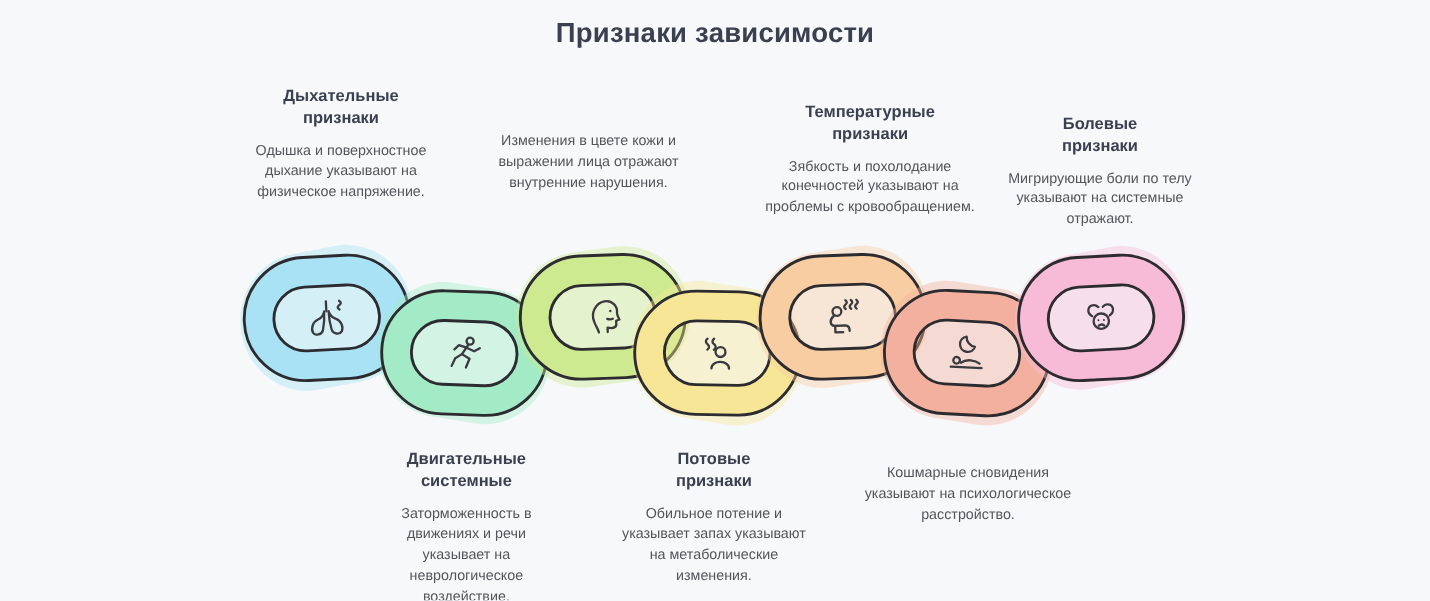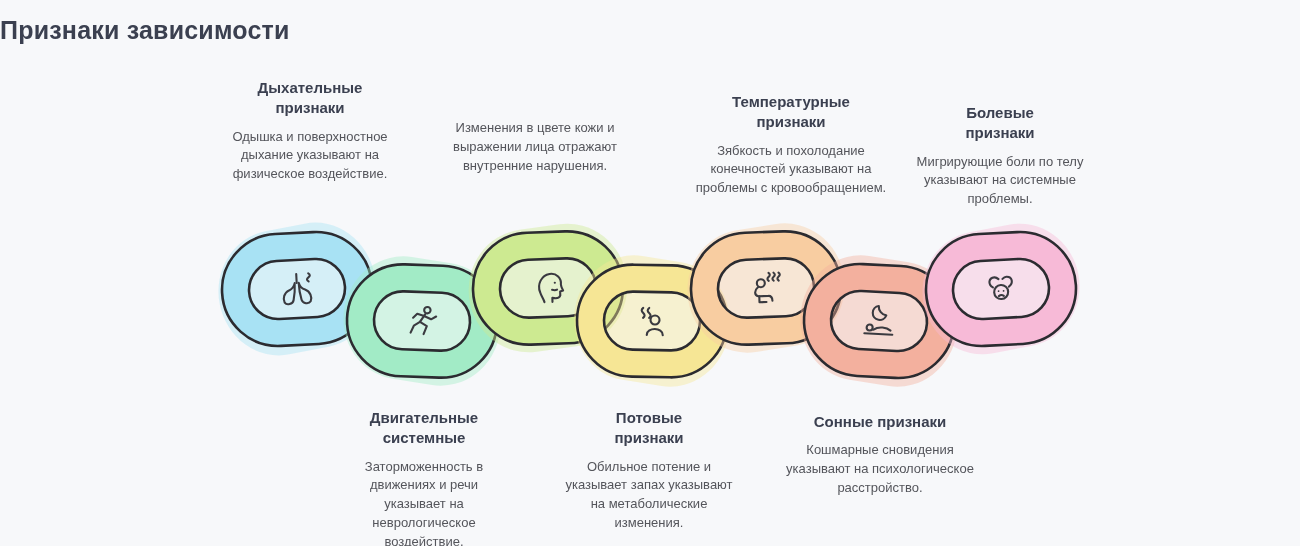--- a/index.html
+++ b/index.html
@@ -1,67 +1,66 @@
 <!DOCTYPE html>
 <html><head>
 <meta charset="utf-8">
 <style>
   * { margin:0; padding:0; box-sizing:border-box; }
   html,body { background:#f7f8fa; }
   body { font-family:"Liberation Sans", sans-serif; }
   .canvas { position:relative; width:1300px; height:546px; background:#f7f8fa; overflow:hidden; }
-  .title { position:absolute; top:16px; left:0; width:100%; text-align:left;
+  .title { position:absolute; top:16px; left:0; width:100%; text-align:center;
            font-size:25px; font-weight:bold; color:#3b4050; letter-spacing:.2px; }
   .label { position:absolute; text-align:center; }
   .label .heading { font-weight:bold; font-size:15px; line-height:1.35; color:#3b4050; white-space:pre-line; }
   .label .desc { margin-top:9px; font-size:13px; line-height:1.45; color:#54555b; }
   .chain-svg { position:absolute; left:0; top:0; }
   .ring  { stroke:#2b2b30; stroke-width:2.6; }
   .spill { opacity:.42; }
   .icon  { fill:none; stroke:#3a3a40; stroke-width:2.1; stroke-linecap:round; stroke-linejoin:round; }
   .icon .dot { fill:#3a3a40; stroke:none; }
 </style>
 </head>
 <body>
 
 <div class="canvas">
 
   <div class="title">Признаки зависимости</div>
 
   <div class="label" style="left:212px; top:78px; width:196px">
     <div class="heading">Дыхательные
 признаки</div>
-    <p class="desc">Одышка и поверхностное дыхание указывают на физическое воздействие.</p>
+    <p class="desc">Одышка и поверхностное дыхание указывают на физическое напряжение.</p>
   </div>
   <div class="label" style="left:432px; top:110px; width:206px">
     <p class="desc">Изменения в цвете кожи и выражении лица отражают внутренние нарушения.</p>
   </div>
   <div class="label" style="left:686px; top:92px; width:210px">
     <div class="heading">Температурные
 признаки</div>
     <p class="desc">Зябкость и похолодание конечностей указывают на проблемы с кровообращением.</p>
   </div>
   <div class="label" style="left:900px; top:103px; width:200px">
     <div class="heading">Болевые
 признаки</div>
-    <p class="desc">Мигрирующие боли по телу указывают на системные проблемы.</p>
+    <p class="desc">Мигрирующие боли по телу указывают на системные отражают.</p>
   </div>
 
   <div class="label" style="left:338px; top:408px; width:172px">
     <div class="heading">Двигательные
 системные</div>
     <p class="desc">Заторможенность в движениях и речи указывает на неврологическое воздействие.</p>
   </div>
   <div class="label" style="left:560px; top:408px; width:178px">
     <div class="heading">Потовые
 признаки</div>
     <p class="desc">Обильное потение и указывает запах указывают на метаболические изменения.</p>
   </div>
   <div class="label" style="left:780px; top:412px; width:200px">
-    <div class="heading">Сонные признаки</div>
     <p class="desc">Кошмарные сновидения указывают на психологическое расстройство.</p>
   </div>
 
   <svg class="chain-svg" width="1300" height="546" viewBox="0 0 1300 546">
     <defs>
       <path id="linkOuter" d="M-19,-56 H19 A56,56 0 0 1 19,56 H-19 A56,56 0 0 1 -19,-56 Z"></path>
       <path id="linkRing" fill-rule="evenodd" d="M-19,-56 H19 A56,56 0 0 1 19,56 H-19 A56,56 0 0 1 -19,-56 Z
                M-19,-29 H19 A29,29 0 0 1 19,29 H-19 A29,29 0 0 1 -19,-29 Z"></path>
     </defs>
 

